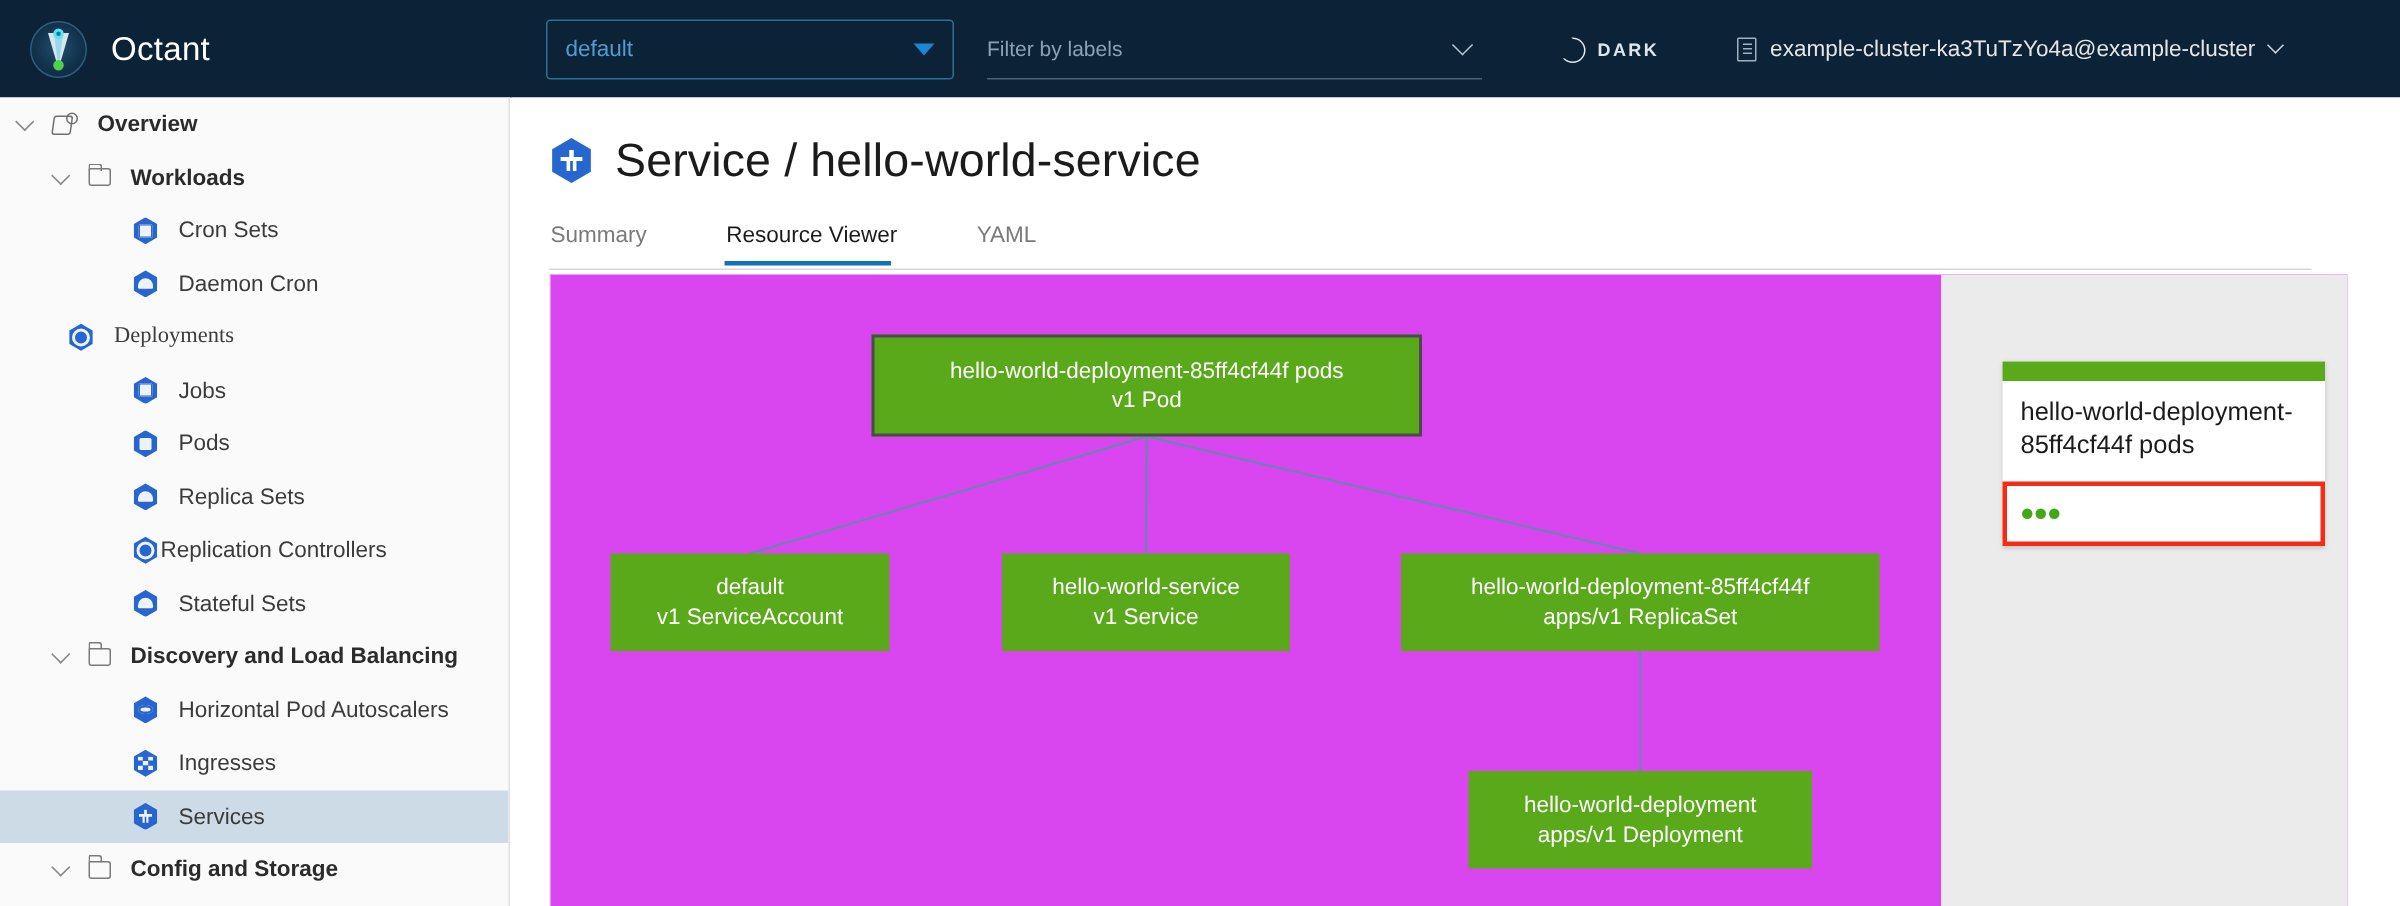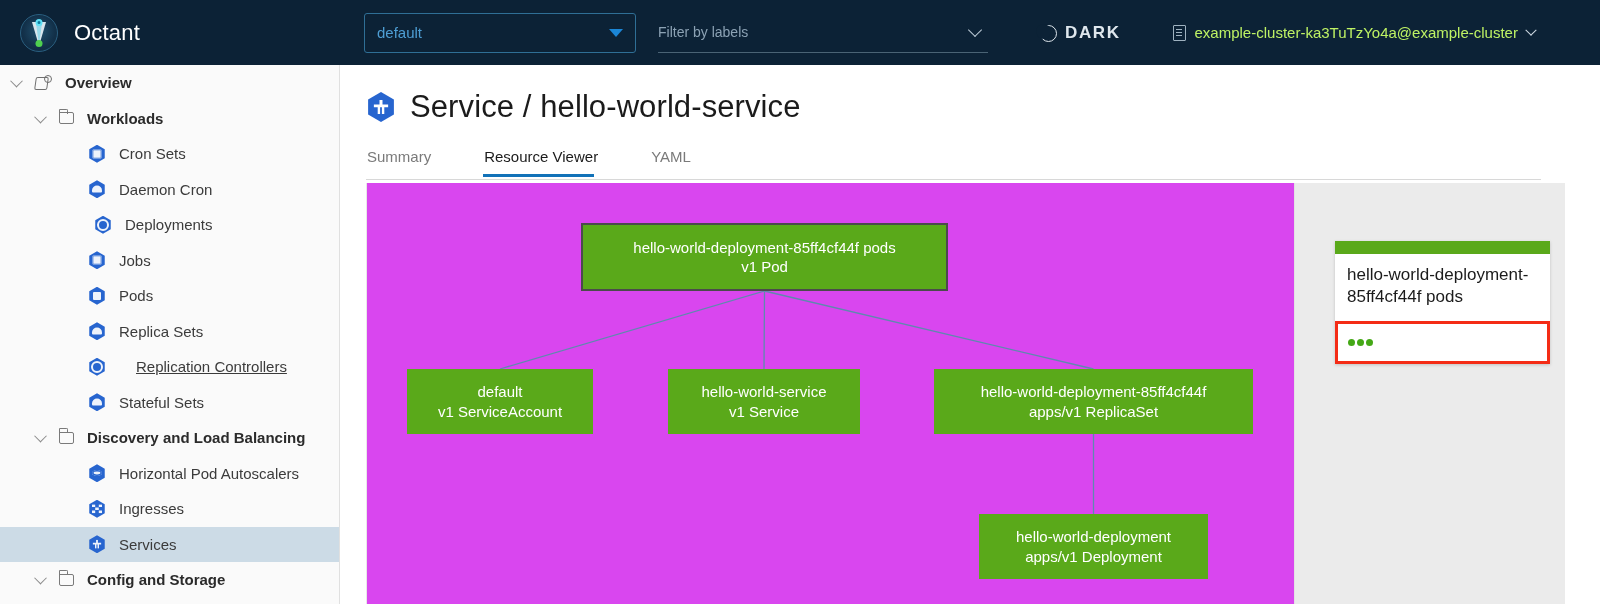--- a/index.html
+++ b/index.html
@@ -90,25 +90,25 @@
   .dark-toggle .moon::before {
     content: ""; position: absolute; left: 0; top: 0;
     width: 15px; height: 15px; border-radius: 50%;
     border: 1.7px solid #dfe7ed;
   }
   .dark-toggle .moon::after {
     content: ""; position: absolute; left: -4px; top: -1px;
     width: 15px; height: 15px; border-radius: 50%;
     background: #0c2236;
   }
-  .dark-label { font-size: 17px; font-weight: bold; letter-spacing: 1.6px; }
+  .dark-label { font-size: 12px; font-weight: bold; letter-spacing: 1.6px; }
 
   .cluster {
     margin-left: 52px; display: flex; align-items: center; gap: 9px;
-    color: #bef264; font-size: 15px;
+    color: #e5e5e5; font-size: 15px;
   }
   .cluster-icon {
     width: 13px; height: 16px; border: 1.5px solid #9fb2c0; border-radius: 1px;
     position: relative; flex: 0 0 auto;
   }
   .cluster-icon::after {
     content: ""; position: absolute; left: 2.5px; top: 3px;
     width: 6px; height: 1.5px; background: #9fb2c0;
     box-shadow: 0 3px 0 #9fb2c0, 0 6px 0 #9fb2c0;
   }
@@ -334,39 +334,39 @@
         <span style="margin-left: 13px;">Workloads</span>
       </div>
       <div class="nav-row" style="padding-left: 88px;">
         <span class="k8s-icon ic-grid" style="margin-left: 0px;"></span>
         <span style="margin-left: 13px;">Cron Sets</span>
       </div>
       <div class="nav-row" style="padding-left: 88px;">
         <span class="k8s-icon ic-cap" style="margin-left: 0px;"></span>
         <span style="margin-left: 13px;">Daemon Cron</span>
       </div>
-      <div class="nav-row" style="padding-left: 94px;">
+      <div class="nav-row" style="padding-left: 45px; font-family: Liberation Serif, serif;">
         <span class="k8s-icon ic-ring" style="margin-left: 0px;"></span>
         <span style="margin-left: 13px;">Deployments</span>
       </div>
       <div class="nav-row" style="padding-left: 88px;">
         <span class="k8s-icon ic-grid" style="margin-left: 0px;"></span>
         <span style="margin-left: 13px;">Jobs</span>
       </div>
       <div class="nav-row" style="padding-left: 88px;">
         <span class="k8s-icon ic-pod" style="margin-left: 0px;"></span>
         <span style="margin-left: 13px;">Pods</span>
       </div>
       <div class="nav-row" style="padding-left: 88px;">
         <span class="k8s-icon ic-cap" style="margin-left: 0px;"></span>
         <span style="margin-left: 13px;">Replica Sets</span>
       </div>
       <div class="nav-row" style="padding-left: 88px;">
         <span class="k8s-icon ic-ring" style="margin-left: 0px;"></span>
-        <span style="margin-left: 30px; text-decoration: underline;">Replication Controllers</span>
+        <span style="margin-left: 1px;">Replication Controllers</span>
       </div>
       <div class="nav-row" style="padding-left: 88px;">
         <span class="k8s-icon ic-cap" style="margin-left: 0px;"></span>
         <span style="margin-left: 13px;">Stateful Sets</span>
       </div>
       <div class="nav-row group" style="padding-left: 36px;">
         <span class="caret-down"></span>
         <span class="folder-icon" style="margin-left: 14px;"></span>
         <span style="margin-left: 13px;">Discovery and Load Balancing</span>
       </div>

